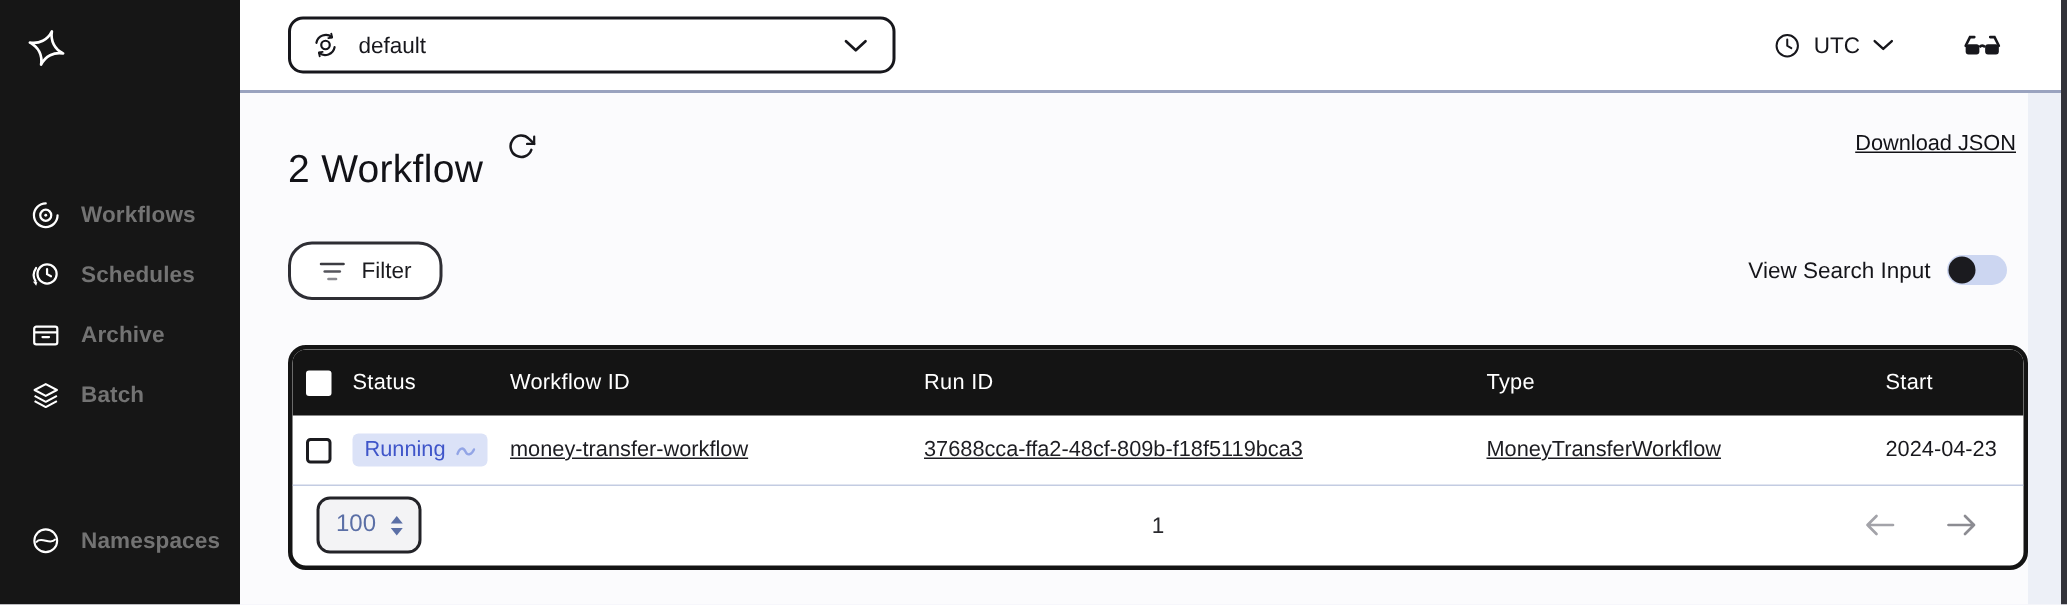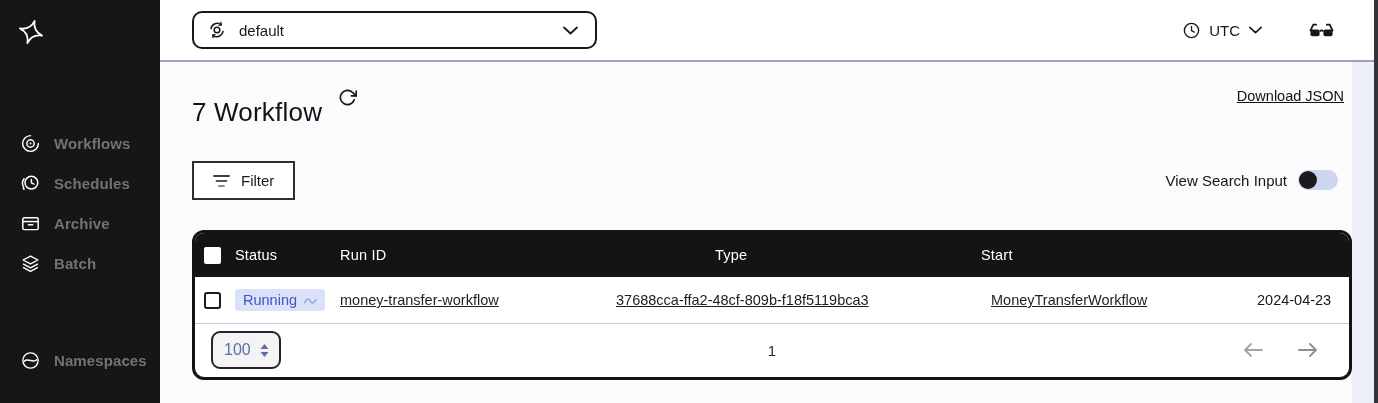--- a/index.html
+++ b/index.html
@@ -35,21 +35,21 @@
   .page-title { position:absolute; left:32px; top:34px; font-size:26px; font-weight:500; color:#121217; letter-spacing:.2px; }
   .refresh-btn { position:absolute; left:178px; top:42px; cursor:pointer; }
   .download-link { position:absolute; right:8px; top:42px; font-size:14.5px; color:#121217;
                    text-decoration:underline; cursor:pointer; }
 
   .badge { display:inline-flex; align-items:center; gap:7px; background:#dbe2f7; color:#3f55c9;
            font-size:14.5px; font-weight:500; border-radius:4px; padding:3px 8px; }
   .summary-badge { position:absolute; left:32px; top:75px; }
 
   .filter-btn { position:absolute; left:32px; top:115px; height:39px; background:#fff;
-                border:2px solid #2e2e34; border-radius:0; display:flex; align-items:center;
+                border:2px solid #2e2e34; border-radius:16px; display:flex; align-items:center;
                 gap:11px; padding:0 19px; font-size:15px; color:#1b1b1f; cursor:pointer; }
 
   .search-toggle-row { position:absolute; right:14px; top:124px; display:flex; align-items:center; gap:11px; }
   .search-toggle-label { font-size:15px; color:#15151a; }
   .toggle { width:40px; height:20px; border-radius:10px; background:#ccd6f1; position:relative; cursor:pointer; }
   .toggle .knob { position:absolute; left:1px; top:1px; width:18px; height:18px; border-radius:50%; background:#1b1b1f; }
 
   
   .wf-table { position:absolute; left:32px; top:172px; width:1160px; height:150px;
               border:3px solid #141414; border-radius:12px; background:#fff; overflow:hidden;margin-top:12px; }
@@ -169,21 +169,21 @@
         <rect x="1.5" y="7.5" width="9.5" height="7" rx="2" fill="#17171c"></rect>
         <rect x="15" y="7.5" width="9.5" height="7" rx="2" fill="#17171c"></rect>
         <path d="M11 9.5 q2 -2.2 4 0" fill="none" stroke="#17171c" stroke-width="1.8"></path>
       </svg>
     </div>
   </div>
 </header>
 
 <main class="main">
 
-  <h1 class="page-title">7 Workflow</h1>
+  <h1 class="page-title">2 Workflow</h1>
 
   <div class="refresh-btn">
     <svg width="19" height="19" viewBox="0 0 24 24">
       <polyline points="23,4 23,10 17,10" fill="none" stroke="#17171c" stroke-width="2.1" stroke-linecap="round" stroke-linejoin="round"></polyline>
       <path d="M20.49 15 a9 9 0 1 1 -2.13 -9.36 L23 10" fill="none" stroke="#17171c" stroke-width="2.1" stroke-linecap="round" stroke-linejoin="round"></path>
     </svg>
   </div>
 
   <a class="download-link">Download JSON</a>
 
@@ -204,20 +204,21 @@
     </div>
   </div>
 
   <section class="wf-table">
 
     <div class="t-header">
       <div class="col-check">
         <div class="hdr-checkbox"></div>
       </div>
       <div class="col-status">Status</div>
+      <div class="col-wfid">Workflow ID</div>
       <div class="col-runid">Run ID</div>
       <div class="col-type">Type</div>
       <div class="col-start">Start</div>
     </div>
 
     <div class="t-row">
       <div class="col-check">
         <div class="row-checkbox"></div>
       </div>
       <div class="col-status">

